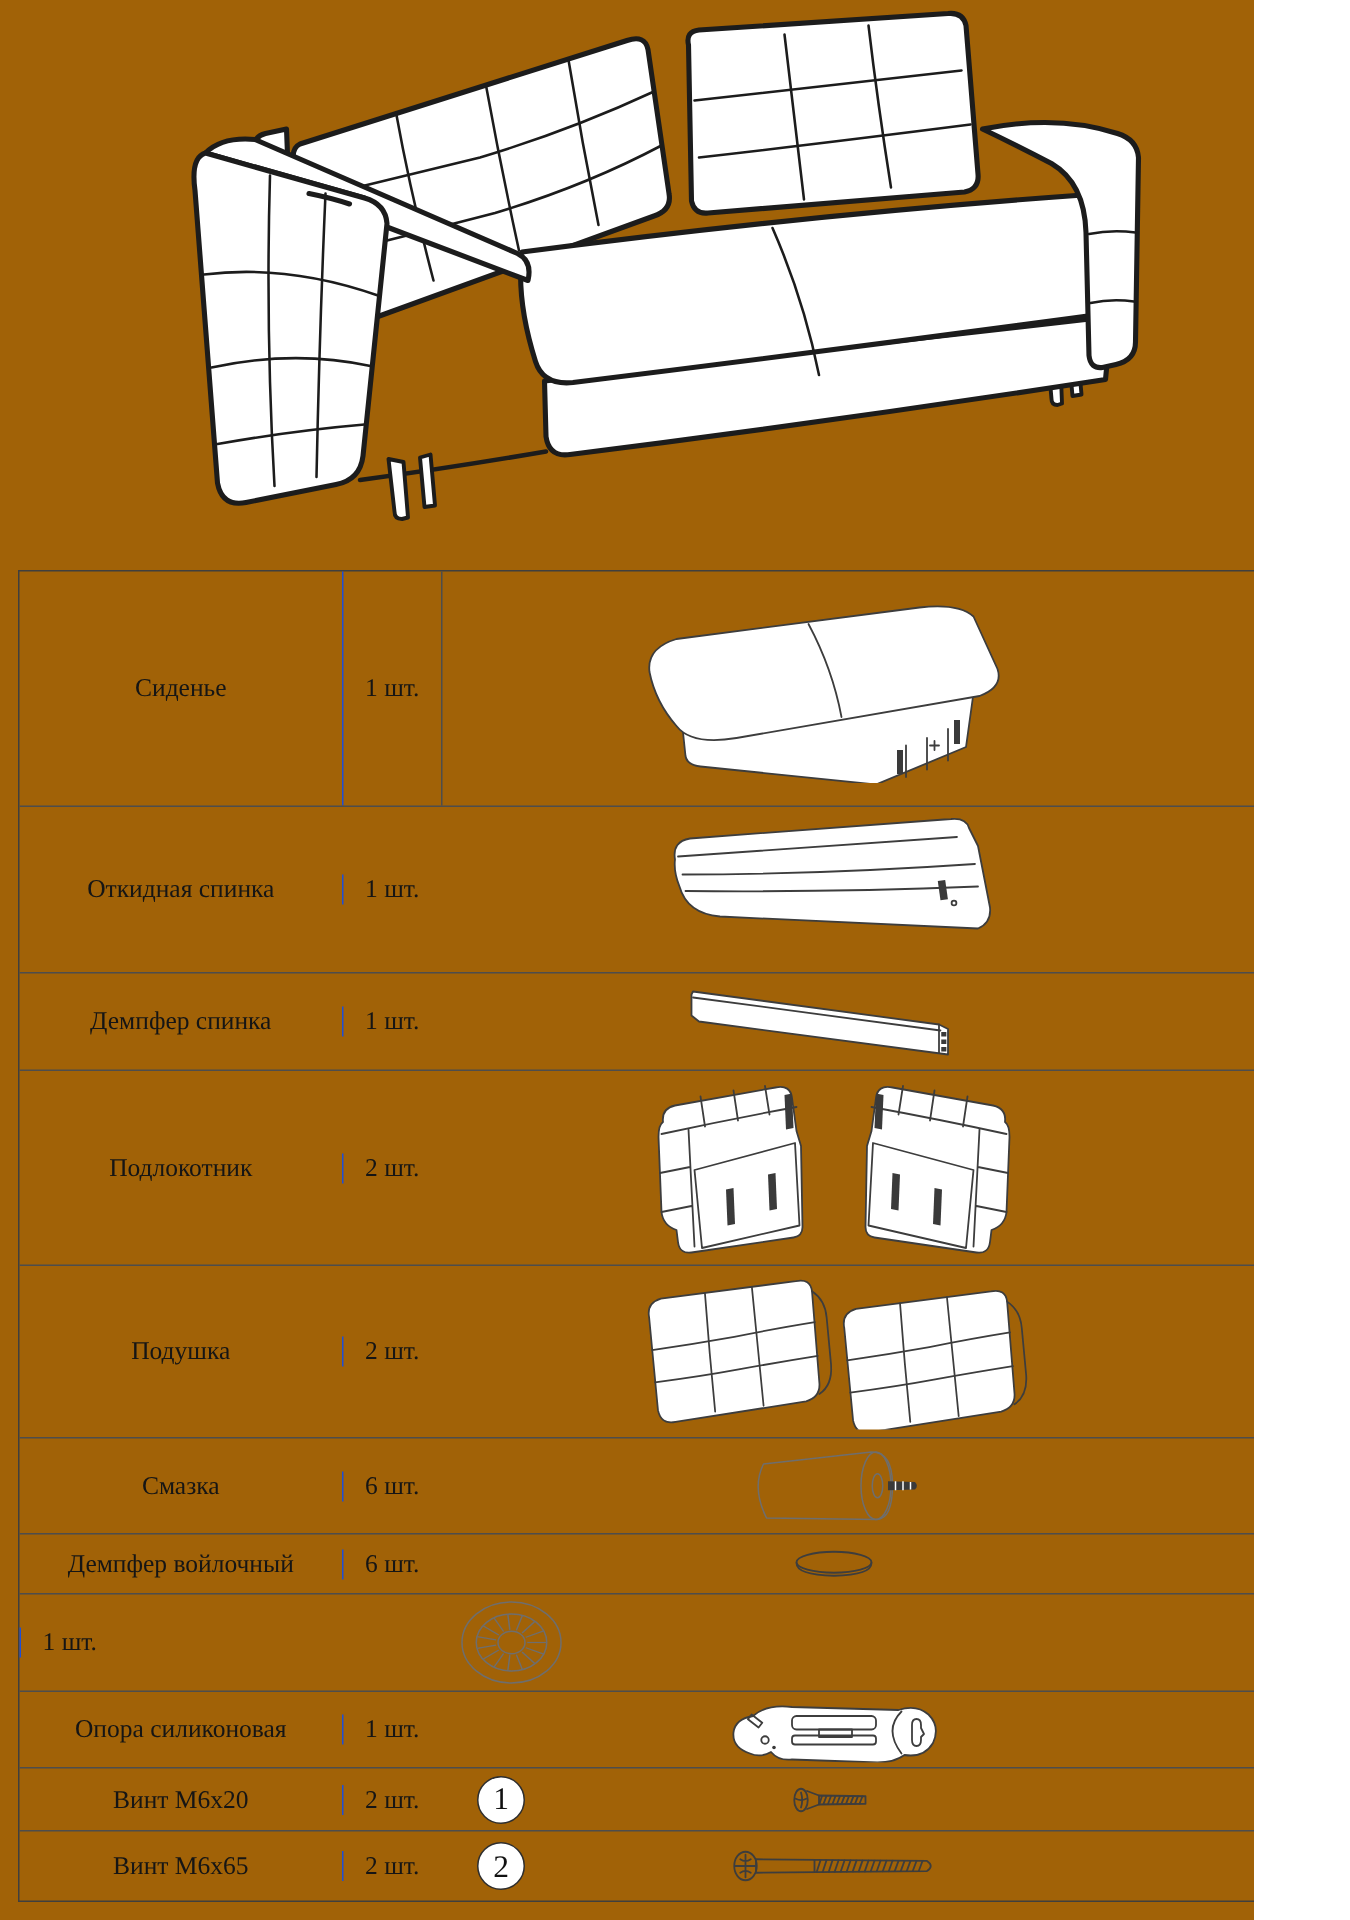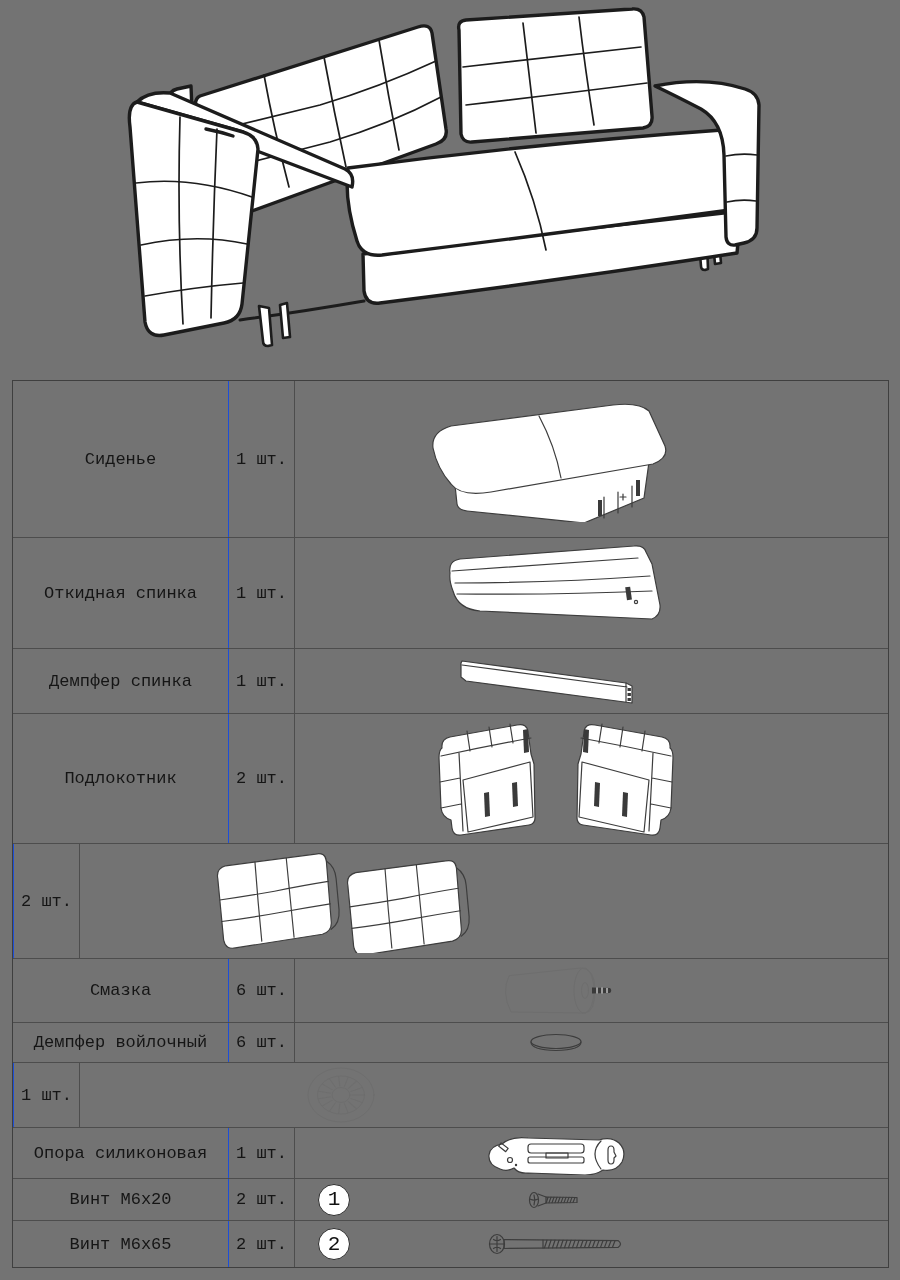--- a/index.html
+++ b/index.html
@@ -1,22 +1,22 @@
 <!DOCTYPE html>
 <html><head>
 <meta charset="utf-8">
 <style>
   html,body{margin:0;padding:0;background:#fff;}
-  .page{position:relative;width:900px;height:1280px;background:#737373;overflow:hidden;
-        font-family:Liberation Mono, monospace;color:#151515;}
+  .page{position:relative;width:836px;height:1280px;background:#a16207;overflow:hidden;
+        font-family:Liberation Serif, serif;color:#151515;}
   .sofa-figure{position:absolute;left:0;top:0;width:900px;height:372px;}
   .parts-table{position:absolute;left:12px;top:380px;width:877px;height:888px;
                border:1.5px solid #3f3f3f;box-sizing:border-box;display:flex;flex-direction:column;}
   .prow{display:flex;flex:none;box-sizing:border-box;}
-  .prow + .prow{border-top:1px solid #4d4d4d;}
+  .prow + .prow{border-top:1px solid #4d4d4d;align-items:center;}
   .cell{box-sizing:border-box;display:flex;align-items:center;justify-content:center;}
   .cell.name{width:215px;text-align:center;font-size:17px;padding:0 6px;}
   .cell.qty{width:66px;border-left:1px solid #1d4ed8;font-size:17px;white-space:nowrap;}
   .cell.illus{flex:1;border-left:1px solid #4d4d4d;position:relative;}
   .part-art{position:absolute;left:261px;top:50%;transform:translate(-50%,-50%);}
   .marker{position:absolute;left:23px;top:50%;transform:translateY(-50%);
           width:30px;height:30px;border:1.6px solid #2e2e2e;border-radius:50%;
           display:flex;align-items:center;justify-content:center;font-size:21px;color:#111;background:#fff;}
   svg .ln{fill:none;stroke:#3d3d3d;stroke-width:1.2;stroke-linejoin:round;stroke-linecap:round;}
   svg .lt{fill:none;stroke:#6e6e6e;stroke-width:1;stroke-linejoin:round;stroke-linecap:round;}
@@ -175,20 +175,23 @@
             <path class="wh" d="M36,60 L103,42 L106,97 L41,112 Z"></path>
             <path class="dk" d="M57,73 L62,72 L63,96 L58,97 Z"></path>
             <path class="dk" d="M85,63 L90,62 L91,86 L86,87 Z"></path>
             <path class="dk" d="M96,10 L101,9 L102,32 L97,33 Z"></path>
           </g>
         </svg>
       </div>
     </div>
 
     <div class="prow" style="height:115px">
+      <div class="cell name">
+          <span>Подушка</span>
+        </div>
       <div class="cell qty">
           <span>2 шт.</span>
         </div>
       <div class="cell illus">
         <svg class="part-art" width="266" height="104" viewBox="0 0 272 106">
           <g id="cushpiece">
             <path class="wh" d="M10,30 Q8,20 18,17 L110,5 Q120,3 121,12 L126,74 Q127,84 117,87 L28,101 Q18,103 16,93 Z"></path>
             <path class="ln" d="M121,12 Q130,18 131,30 L134,62 Q135,76 126,82"></path>
             <path class="ln" d="M48,13 Q51,54 55,94 M80,9 Q84,50 88,90"></path>
             <path class="ln" d="M12,52 Q40,48 68,43 Q98,37 123,33"></path>

